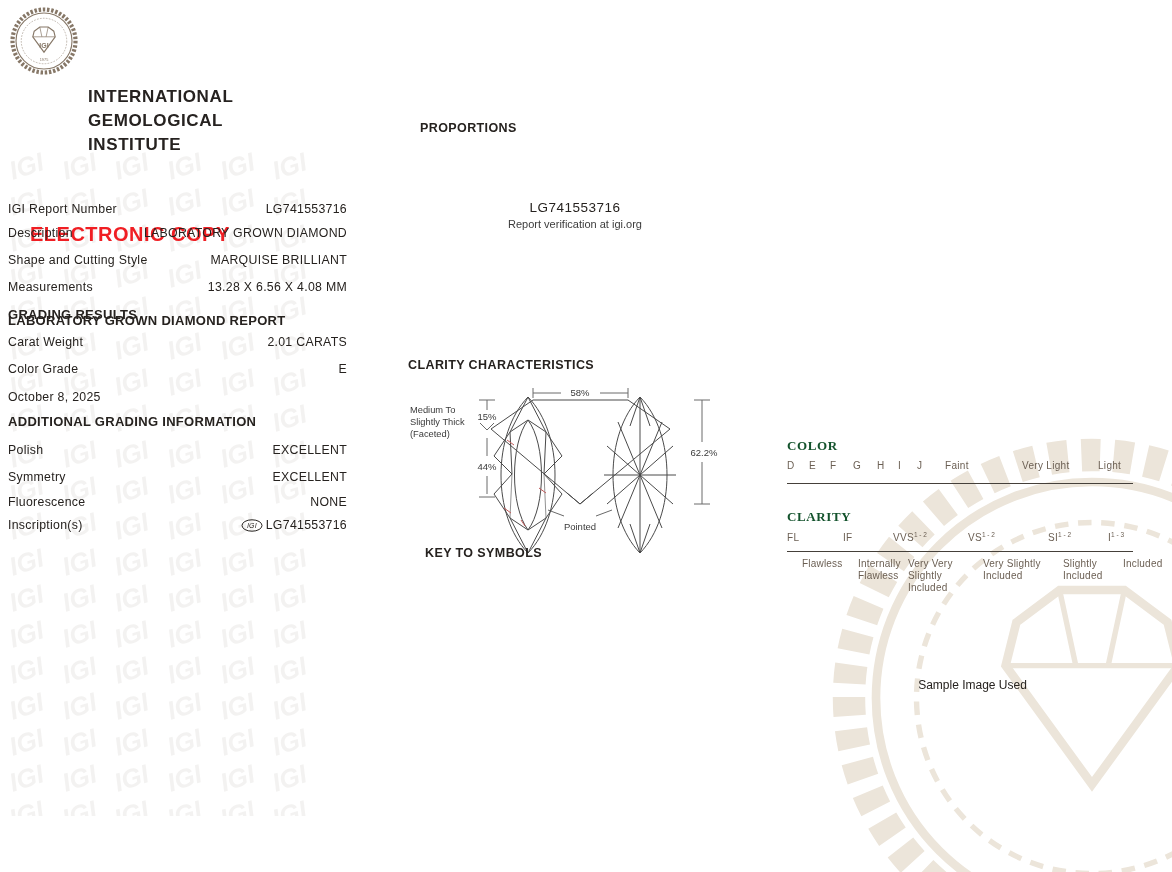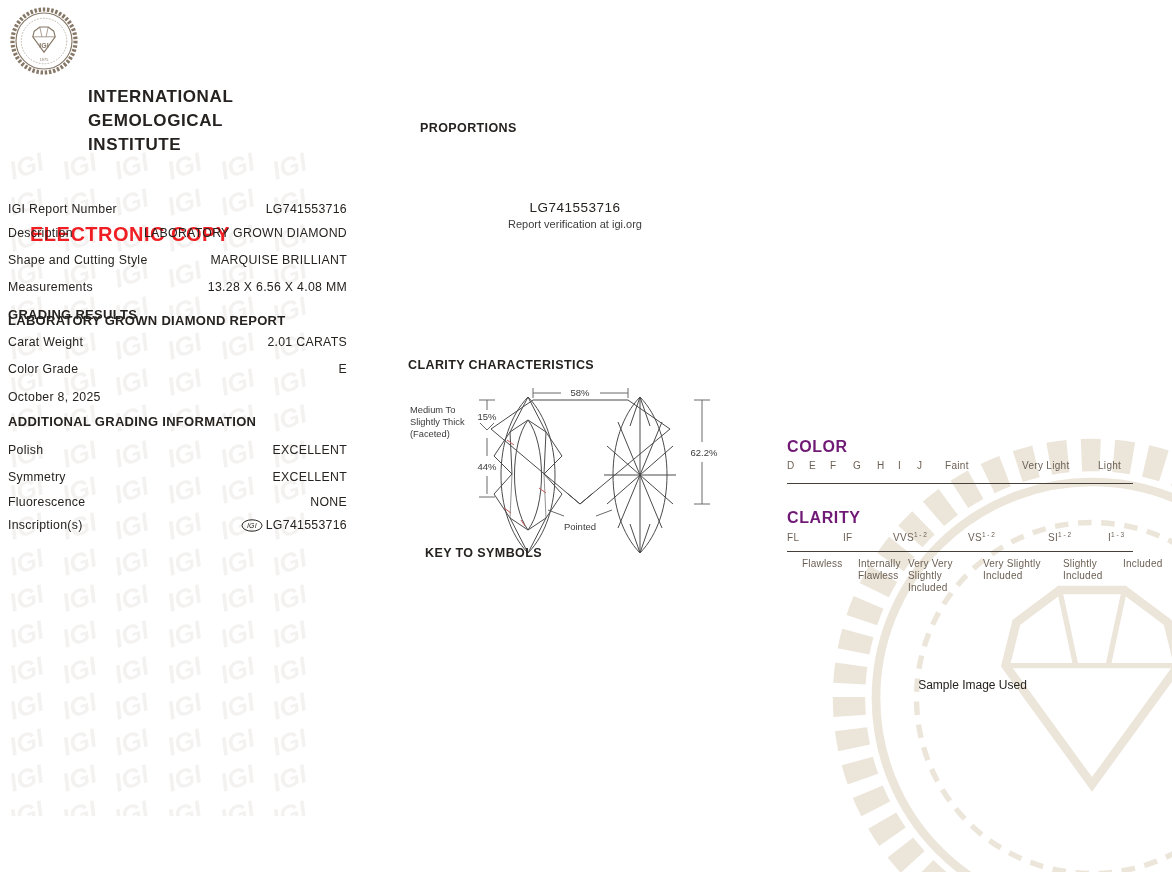--- a/index.html
+++ b/index.html
@@ -33,21 +33,21 @@
   .h-keys{left:425px;top:546px;}
   .midhead{position:absolute;font-size:12.5px;font-weight:bold;letter-spacing:.4px;}
   
   .prop-svg{left:402px;top:138px;}
   .prop-svg text{font-family:"Liberation Sans",sans-serif;fill:#3a3a3a;}
   .dia{stroke:#4a4a4a;stroke-width:1;fill:none;}
   .dim{stroke:#6a6a6a;stroke-width:1;fill:none;}
   .cc-svg{position:absolute;top:394px;}
   .sample-cap{left:897px;top:274px;width:151px;text-align:center;font-size:12px;}
   
-  .scalehead{position:absolute;font-size:16px;font-weight:bold;letter-spacing:.6px;color:#701a75;}
+  .scalehead{position:absolute;font-size:13px;font-weight:bold;letter-spacing:.6px;color:#14532d;font-family:Liberation Serif, serif;}
   .cg{position:absolute;top:460px;font-size:10px;color:#6b5f53;letter-spacing:.3px;}
   .hline{position:absolute;left:787px;width:346px;height:0;border-top:1.4px solid #45403a;}
   .cl-code{position:absolute;top:531px;font-size:10px;color:#6b5f53;letter-spacing:.3px;}
   .cl-code sup{font-size:6.5px;letter-spacing:0;}
   .cl-name{position:absolute;top:558px;font-size:10px;color:#6b5f53;line-height:12px;letter-spacing:.2px;margin-left:15px;}
 </style>
 </head>
 <body>
 
 <div class="page">

